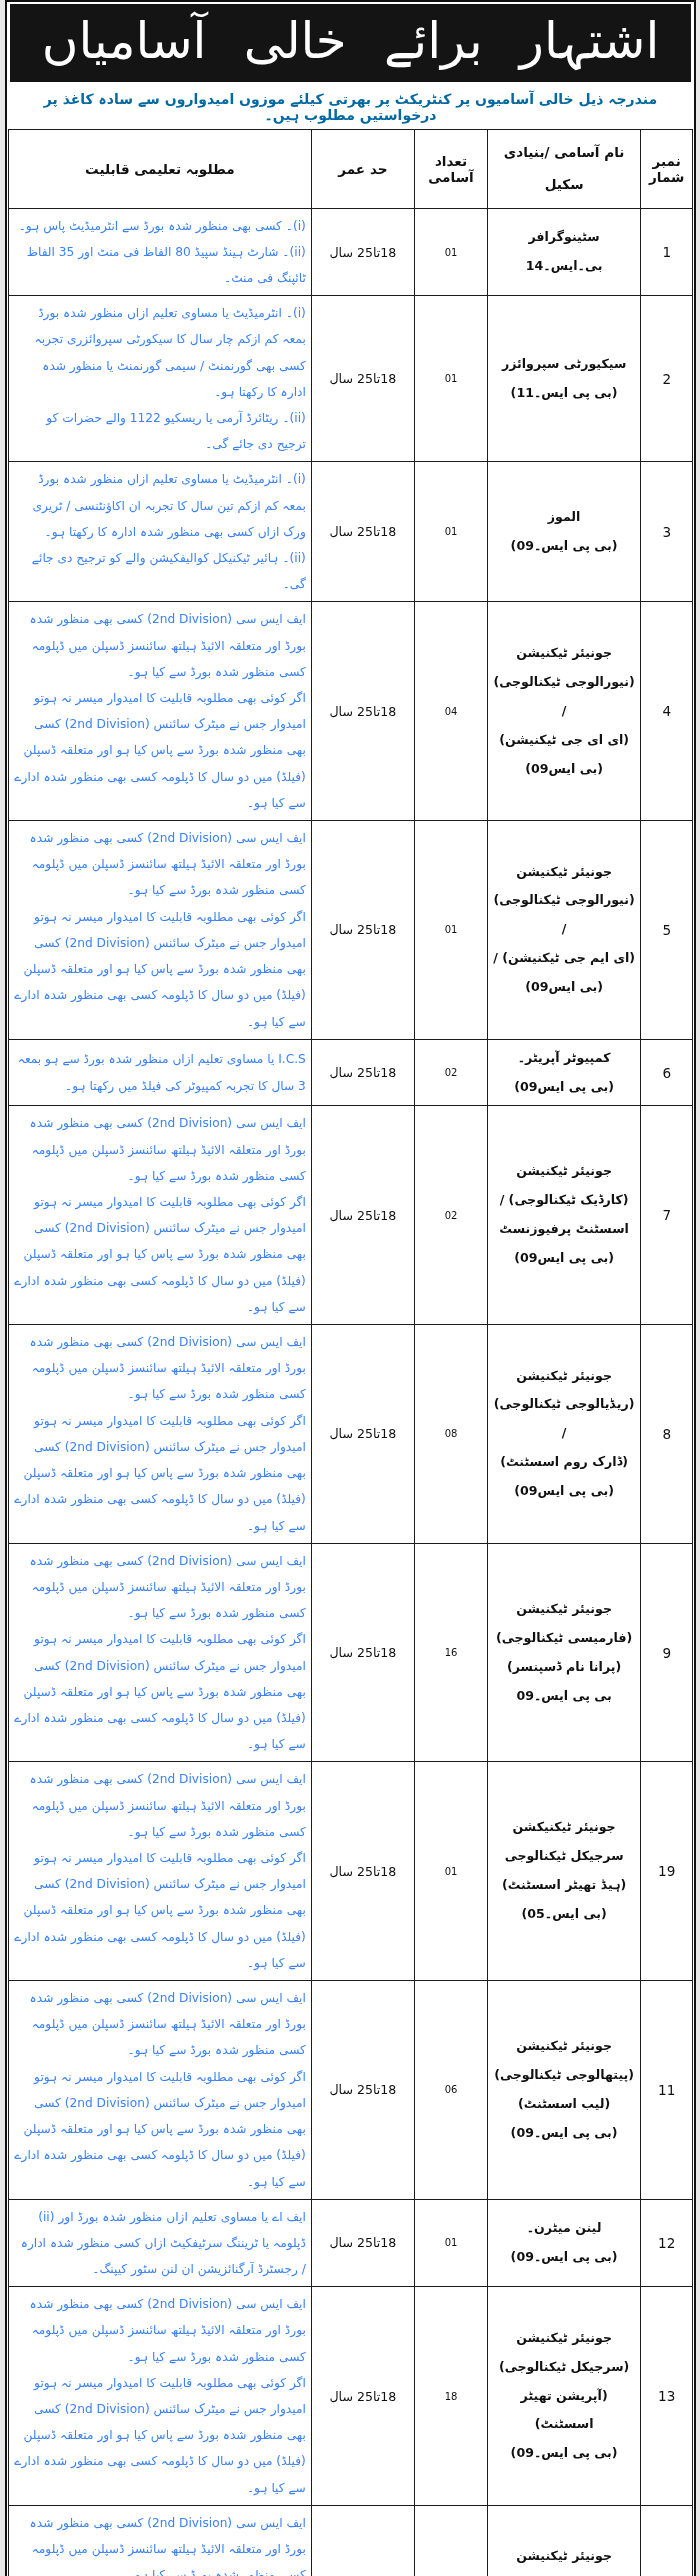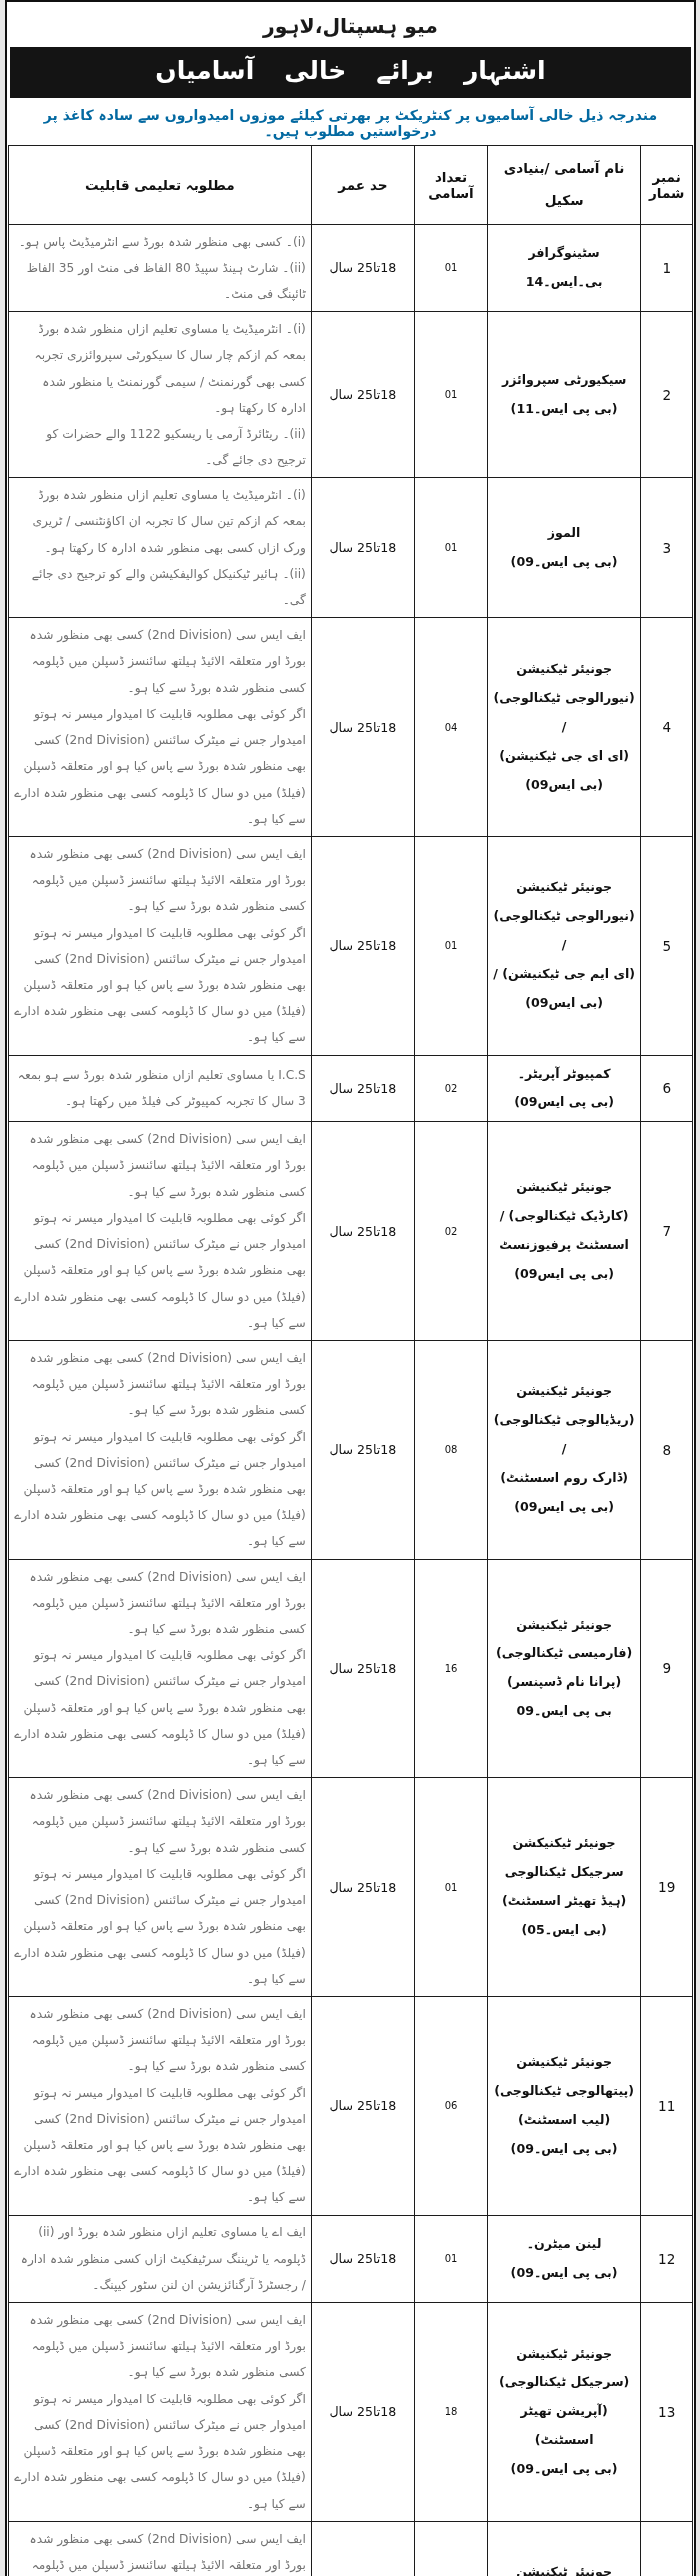--- a/index.html
+++ b/index.html
@@ -1,36 +1,35 @@
 <!DOCTYPE html>
 <html lang="ur" dir="rtl"><head>
 <meta charset="utf-8">
 <style>
   html,body{margin:0;padding:0;background:#e8e8e8;}
   body{width:701px;font-family:"DejaVu Sans",sans-serif;color:#111;}
   .ad{width:691px;margin:0 auto;background:#fff;border:2.9px solid #101010;box-sizing:border-box;min-height:2570px;direction:rtl;}
   .hospital-title{text-align:center;font-weight:bold;font-size:20.4px;padding:11.6px 0 7.8px 0;color:#1a1a1a;}
   .banner{background:#141414;color:#fff;margin:1.9px 2.9px;padding:9.7px 5.8px 13.6px 5.8px;text-align:center;}
-  .banner-text{font-weight:bold;font-size:25px;word-spacing:21.3px;line-height:1.1;}
+  .banner-text{font-weight:normal;font-size:50px;word-spacing:21.3px;line-height:1.1;}
   .intro{font-size:14px;font-weight:bold;text-align:center;padding:6.8px 3.9px 5.8px 3.9px;color:#0369a1;}
   table.jobs{width:685px;margin:0 auto 5.8px auto;border-collapse:collapse;border:1.9px solid #1c1c1c;}
   table.jobs th,table.jobs td{border:1.6px solid #1c1c1c;vertical-align:middle;padding:3.9px 4.8px;}
   table.jobs th{font-size:13.6px;font-weight:bold;padding:7.8px 3.9px;}
   .c-serial{width:41px;text-align:center;font-size:13.6px;font-family:"DejaVu Sans",sans-serif;}
   .c-post{width:143px;text-align:center;font-size:12.6px;font-weight:bold;white-space:pre-line;line-height:2.3;margin-left:44px;}
   .c-count{width:62px;text-align:center;font-size:10px;}
   .c-age{width:93px;text-align:center;font-size:12.6px;}
-  .c-qual{text-align:right;font-size:12.2px;line-height:2.15;white-space:pre-line;padding:5.8px 7.8px;color:#737373;}
+  .c-qual{text-align:right;font-size:12.2px;line-height:2.15;white-space:pre-line;padding:5.8px 7.8px;color:#3b82f6;}
 </style>
 </head>
 <body>
 
 <div class="ad">
 
-  <div class="hospital-title">میو ہسپتال،لاہور</div>
 
   <div class="banner">
     <div class="banner-text">اشتہار برائے خالی آسامیاں</div>
   </div>
 
   <div class="intro">مندرجہ ذیل خالی آسامیوں پر کنٹریکٹ پر بھرتی کیلئے موزوں امیدواروں سے سادہ کاغذ پر درخواستیں مطلوب ہیں۔</div>
 
   <table class="jobs" dir="rtl">
     <thead>
       <tr>

